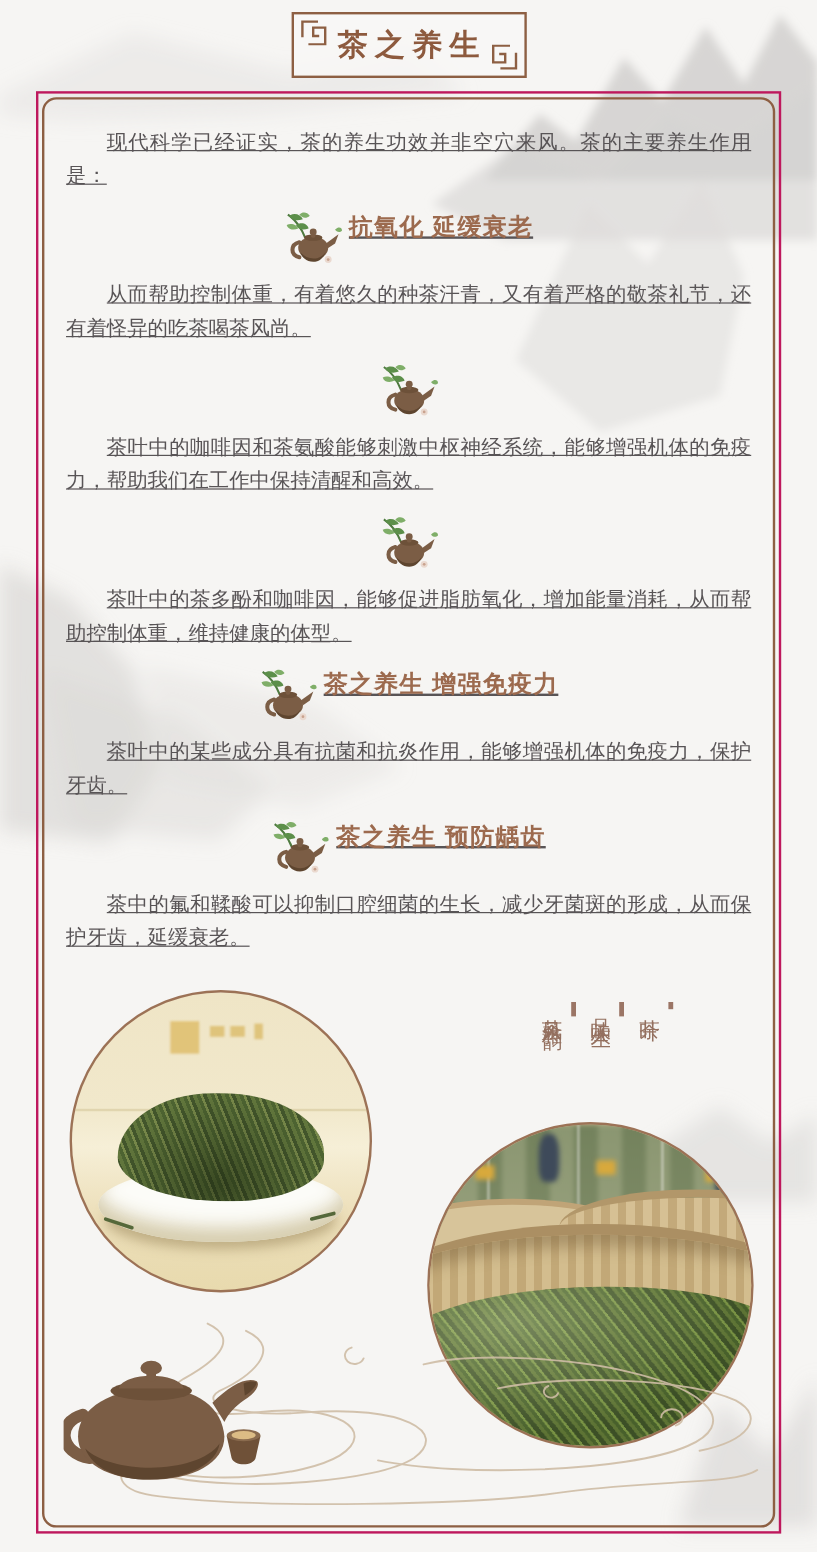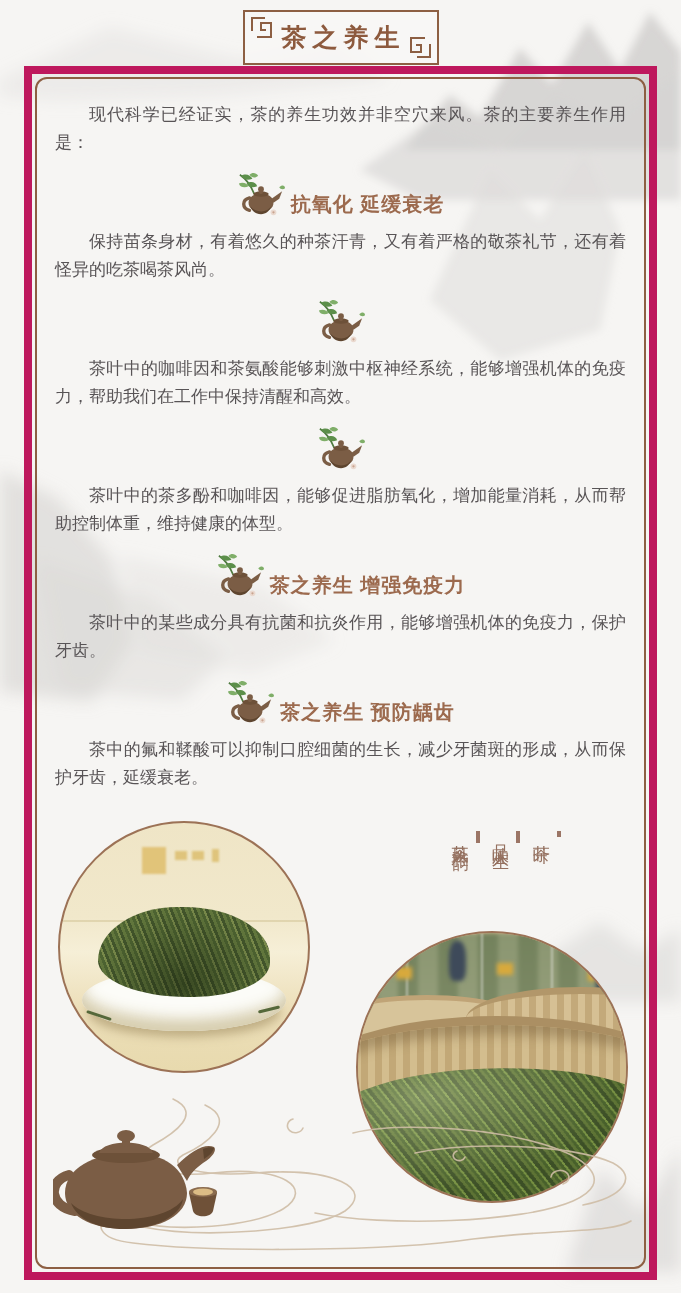--- a/index.html
+++ b/index.html
@@ -6,46 +6,47 @@
   body{
     width:681px;height:1293px;position:relative;overflow:hidden;
     background:#f6f5f3;
     font-family:"Liberation Sans","DejaVu Sans",sans-serif;
     color:#585456;
   }
   
   .bg-mountains{position:absolute;inset:0;z-index:0;pointer-events:none;}
   
   .title-box{
-    position:relative;z-index:2;margin:10px auto 1px;width:fit-content;
+    position:relative;z-index:2;margin:10px auto 11px;width:fit-content;
     border:2px solid #8d5f43;background:rgba(248,247,246,.85);
     padding:9px 34px;text-align:center;
   }
   .title-text{
     font-size:25px;font-weight:bold;color:#8d5a3e;letter-spacing:6px;
     display:inline-block;transform:translateX(3px);
   }
   .orn{position:absolute;width:24px;height:22px;}
   .orn-tl{left:5px;top:4px;}
   .orn-br{right:5px;bottom:4px;transform:rotate(180deg);}
   
   .frame-outer{
     position:relative;z-index:1;margin:0 auto 0;width:617px;
-    border:8px solid #be185d;
+    border:2px solid #be185d;
+    text-decoration:underline;
   }
   .frame-inner{
     margin:3px;border:2px solid #8d5f43;border-radius:12px;
     padding:12px 16px 0;
   }
   p.para{
     margin:10px 2px 14px;font-size:17px;line-height:1.62;
     text-indent:2em;text-align:justify;color:#585456;
   }
   .heading-row{
-    display:flex;align-items:flex-end;justify-content:center;
+    display:flex;align-items:flex-start;justify-content:center;
     gap:6px;margin:16px 0 8px;
   }
   .heading-row svg{flex:0 0 auto;}
   .heading-text{
     font-size:20px;font-weight:bold;color:#9c6a4e;letter-spacing:1px;
   }
   
   .collage{position:relative;margin:6px -16px 0;height:462px;}
   .photo-circle{
     position:absolute;border-radius:50%;overflow:hidden;
@@ -168,21 +169,21 @@
       <rect x="23" y="17" width="4" height="5" rx="1.5" fill="#7b5d45"></rect>
       <circle cx="25" cy="17" r="3" fill="#7b5d45"></circle>
       <path d="M36,27 L47,19 L44,27 L38,31 Z" fill="#7b5d45"></path>
       <path d="M13,26 C5,28 5,37 13,39" fill="none" stroke="#7b5d45" stroke-width="3.5" stroke-linecap="round"></path>
       <path d="M44,15 C47,12 50,13 50,16 C48,18 45,17 44,15 Z" fill="#7fae68"></path>
       <circle cx="38" cy="41" r="3" fill="#ead9cf"></circle>
           <circle cx="38" cy="41" r="1.2" fill="#c9a38f"></circle>
     </svg>
     <span class="heading-text">抗氧化 延缓衰老</span>
   </div>
-  <p class="para">保持苗条身材，有着悠久的种茶汗青，又有着严格的敬茶礼节，还有着怪异的吃茶喝茶风尚。</p>
+  <p class="para">从而帮助控制体重，有着悠久的种茶汗青，又有着严格的敬茶礼节，还有着怪异的吃茶喝茶风尚。</p>
 
   <div class="heading-row">
     <svg width="48" height="46" viewBox="0 0 50 46">
       <path d="M18,22 C14,12 9,6 3,2" fill="none" stroke="#4e7a3f" stroke-width="1.8"></path>
       <path d="M4,3 C9,0 14,2 16,6 C11,8 6,7 4,3 Z" fill="#5c8f4a"></path>
       <path d="M10,11 C15,8 20,10 21,14 C16,16 12,15 10,11 Z" fill="#5c8f4a"></path>
       <path d="M2,11 C6,9 11,11 12,14 C8,16 3,15 2,11 Z" fill="#7fae68"></path>
       <path d="M13,2 C16,-1 20,0 22,3 C19,6 15,5 13,2 Z" fill="#7fae68"></path>
       <ellipse cx="25" cy="31" rx="13" ry="10" fill="#7b5d45"></ellipse>
       <path d="M14,35 C20,42 32,42 36,34 C34,40 30,43 25,43 C19,43 15,39 14,35 Z" fill="#5e452f"></path>

